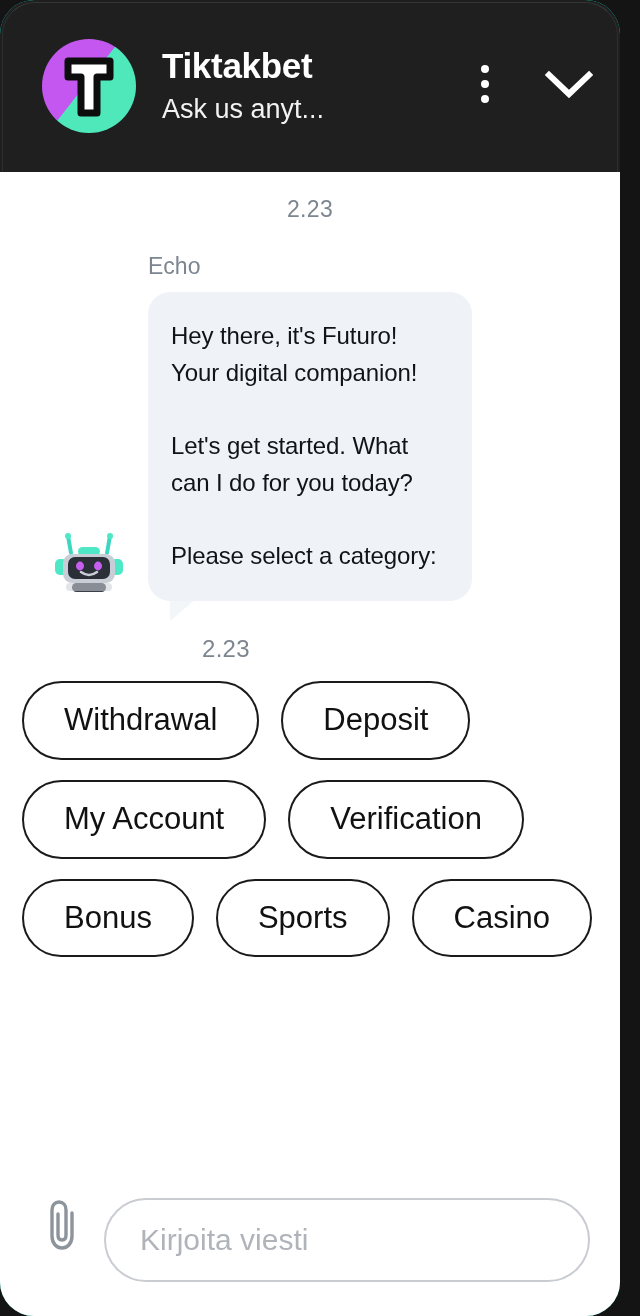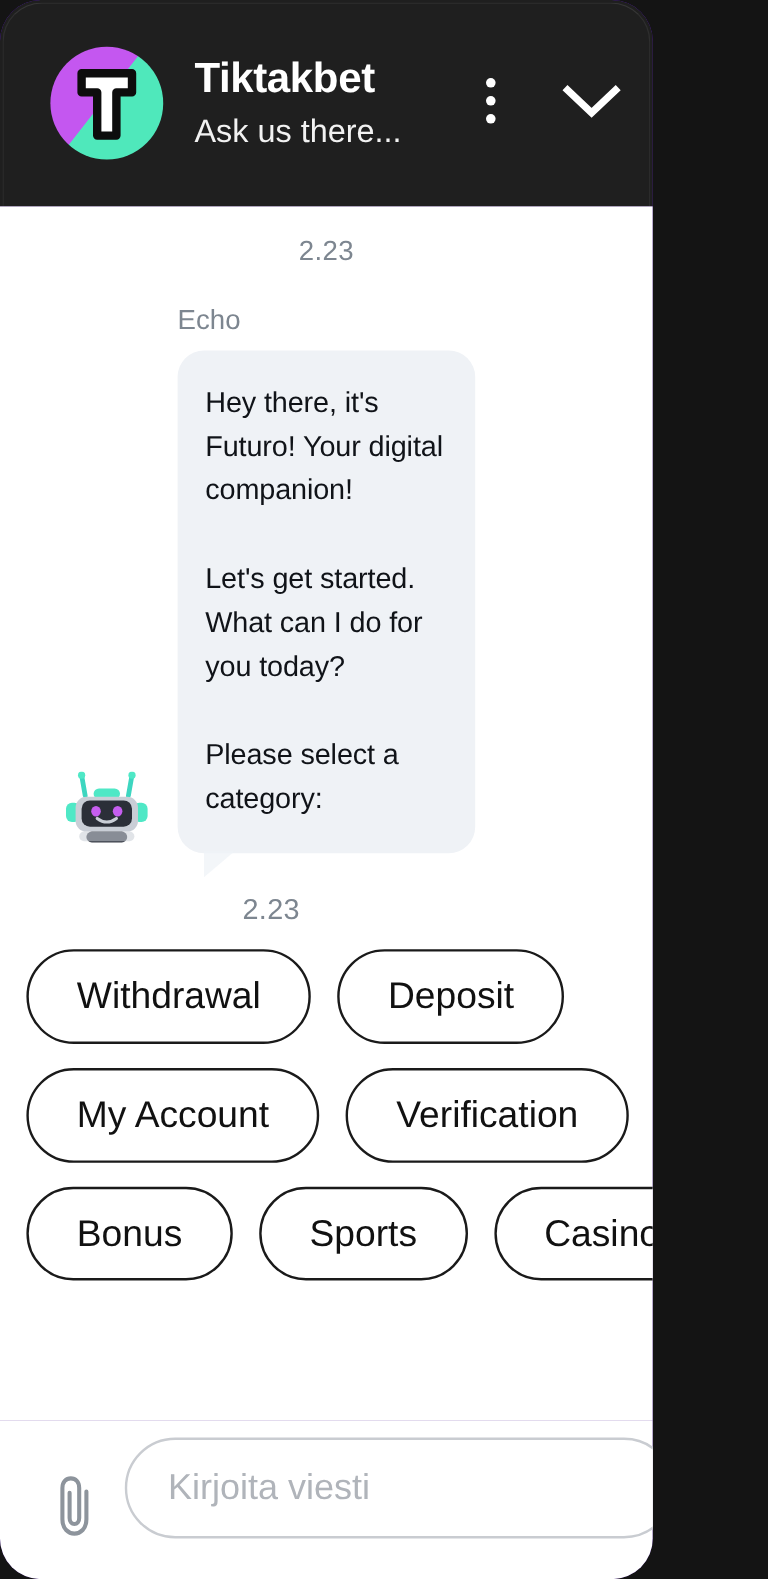--- a/index.html
+++ b/index.html
@@ -7,23 +7,23 @@
   html, body {
     width: 640px;
     height: 1316px;
     background: #141414;
     font-family: "Liberation Sans", sans-serif;
     overflow: hidden;
   }
 
   .widget {
     position: relative;
-    width: 544px;
+    width: 620px;
     height: 1316px;
-    background: #4c1d95;
+    background: #14b8a6;
     border-radius: 34px;
     overflow: hidden;
     display: flex;
     flex-direction: column;
   }
 
   
   .header {
     position: relative;
     flex: 0 0 172px;
@@ -196,21 +196,21 @@
     padding: 18px 40px;
     line-height: 1.25;
     cursor: pointer;
     white-space: nowrap;
   }
 
   
   .composer {
     flex: 0 0 auto;
     display: flex;
-    align-items: flex-end;
+    align-items: flex-start;
     gap: 22px;
     padding: 14px 30px 34px 44px;
     background: #ffffff;
   }
   .attach-icon { flex: 0 0 auto; line-height: 0; cursor: pointer; }
   .msg-input {
     flex: 1 1 auto;
     height: 84px;
     border: 2px solid #c9ccd1;
     border-radius: 50px;
@@ -230,21 +230,21 @@
 
   <div class="header">
     <div class="avatar">
       <svg width="94" height="94" viewBox="0 0 94 94">
         <path d="M26 22 H68 V38 H55 V74 H39 V38 H26 Z" fill="#ffffff" stroke="#0d0d0d" stroke-width="7" stroke-linejoin="round"></path>
       </svg>
     </div>
 
     <div class="header-text">
       <div class="header-title">Tiktakbet</div>
-      <div class="header-subtitle">Ask us there...</div>
+      <div class="header-subtitle">Ask us anyt...</div>
     </div>
 
     <div class="header-actions">
       <div class="kebab-icon">
         <i></i>
         <i></i>
         <i></i>
       </div>
       <div class="chevron-icon">
         <svg width="50" height="32" viewBox="0 0 50 32">

